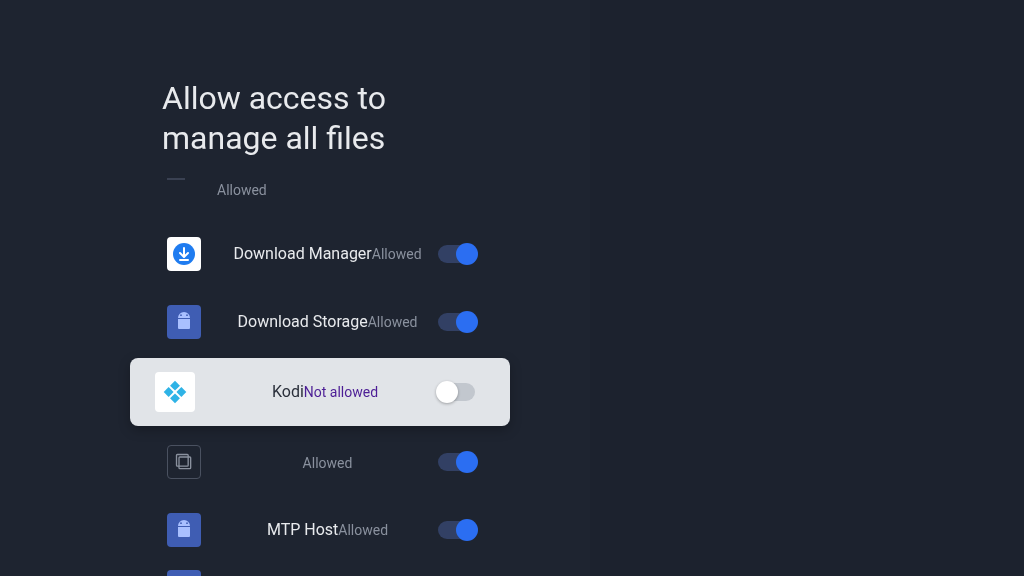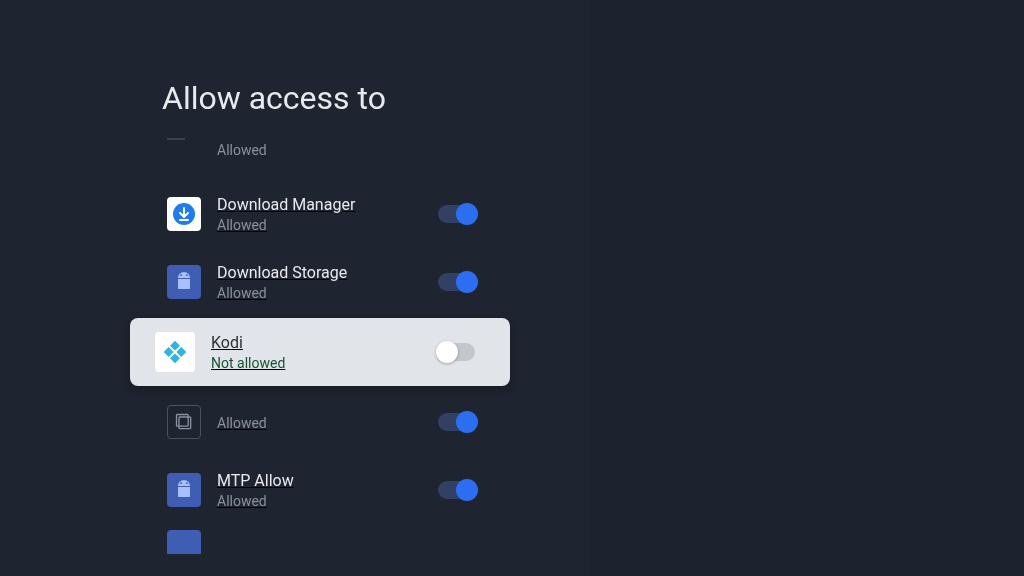--- a/index.html
+++ b/index.html
@@ -74,23 +74,22 @@
       border-radius: 4px;
       margin-right: 16px;
       display: flex;
       align-items: center;
       justify-content: center;
       flex-shrink: 0;
     }
     .row .text {
       flex: 1;
       display: flex;
-      flex-direction: column;
+      flex-direction: row;
       justify-content: center;
-      text-decoration: underline;
     }
     .row .label {
       color: #e8eaed;
       font-size: 16px;
       font-weight: 400;
       line-height: 1.3;
     }
     .row .status {
       color: #8a919e;
       font-size: 14px;
@@ -143,21 +142,21 @@
     }
     .row.selected .icon {
       width: 40px;
       height: 40px;
     }
     .row.selected .label {
       color: #2a2f3a;
       font-size: 16px;
     }
     .row.selected .status {
-      color: #14532d;
+      color: #4c1d95;
     }
     .row.selected .toggle {
       margin-right: 0;
     }
     
     .icon-download {
       background: #ffffff;
     }
     .icon-download svg { width: 24px; height: 24px; }
     .icon-android {
@@ -176,20 +175,21 @@
     .icon-shell {
       background: #3f5db3;
     }
   </style>
 </head>
 <body>
 
 <div class="panel">
   <h1 class="title">
     <span>Allow access to</span><br>
+    <span>manage all files</span>
   </h1>
 
   <div class="list">
 
     <div class="partial-top">
       <span class="divider-stub"></span>
       <span class="status">Allowed</span>
     </div>
 
     <div class="row">
@@ -255,21 +255,21 @@
 
     <div class="row">
       <div class="icon icon-android">
         <svg viewBox="0 0 24 24">
             <path d="M6 8 a6 6 0 0 1 12 0 v0 H6 z M6 9 h12 v9 a1 1 0 0 1 -1 1 h-10 a1 1 0 0 1 -1 -1 z"></path>
             <circle cx="9" cy="5.2" r="0.9" fill="#3f5db3"></circle>
             <circle cx="15" cy="5.2" r="0.9" fill="#3f5db3"></circle>
           </svg>
       </div>
       <div class="text">
-        <span class="label">MTP Allow</span>
+        <span class="label">MTP Host</span>
         <span class="status">Allowed</span>
       </div>
       <div class="toggle on"></div>
     </div>
 
     <div class="row" style="height:28px; overflow:hidden;">
       <div class="icon icon-shell" style="margin-top:14px;">
         
       </div>
 

